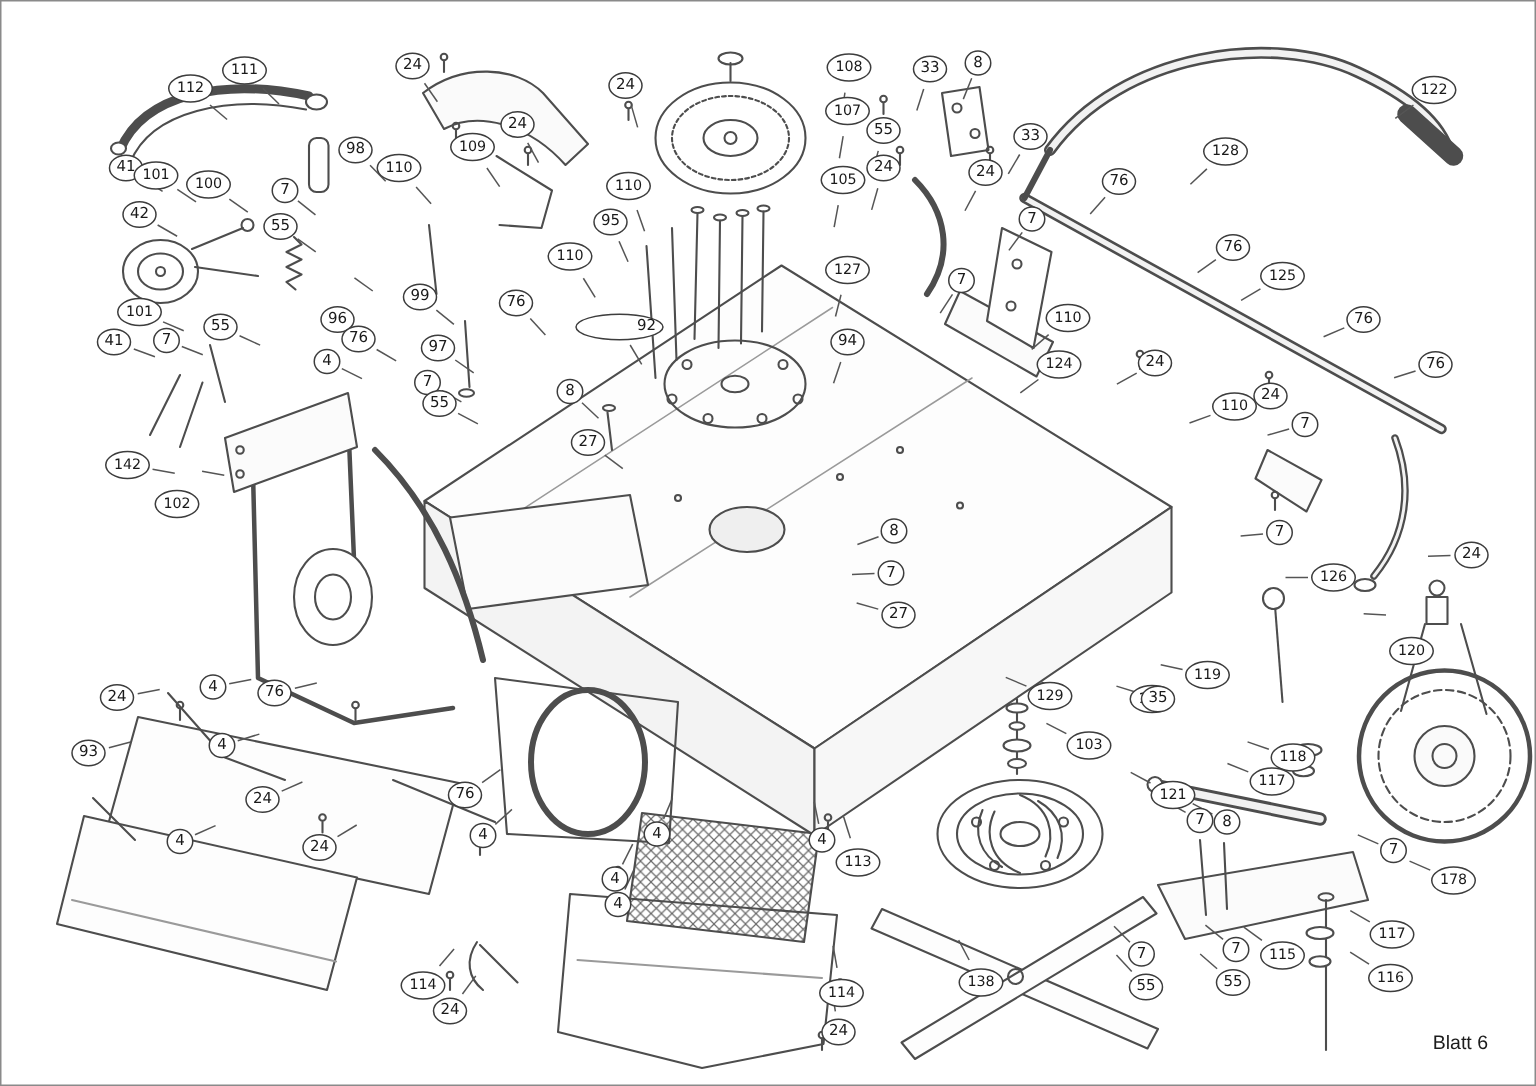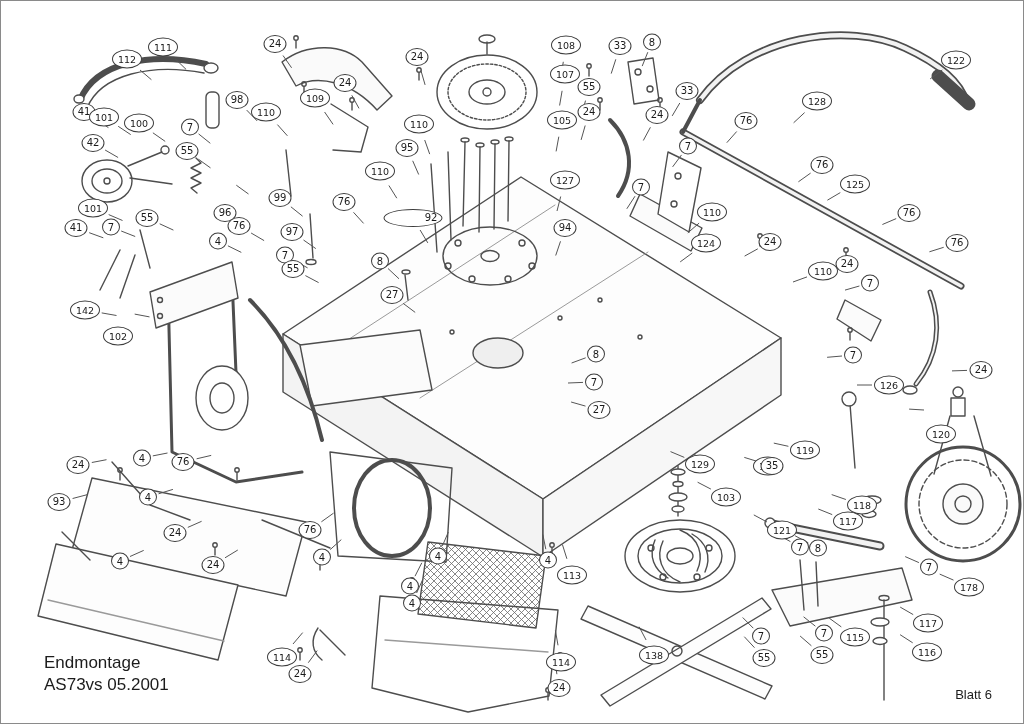--- a/index.html
+++ b/index.html
@@ -513,20 +513,16 @@
       <div class="callout len3" style="left: 927px; top: 652px;">116</div>
       <div class="callout len3" style="left: 654px; top: 655px;">138</div>
       <div class="callout len2" style="left: 822px; top: 655px;">55</div>
       <div class="callout len3" style="left: 282px; top: 657px;">114</div>
       <div class="callout len2" style="left: 764px; top: 658px;">55</div>
       <div class="callout len3" style="left: 561px; top: 662px;">114</div>
       <div class="callout len2" style="left: 300px; top: 674px;">24</div>
       <div class="callout len2" style="left: 559px; top: 688px;">24</div>
     </div>
 
-  <div class="title-block">
-    <div>Endmontage</div>
-    <div>AS73vs 05.2001</div>
-  </div>
 
   <div class="page-label">Blatt 6</div>
 
 </div>
 
 </body></html>

